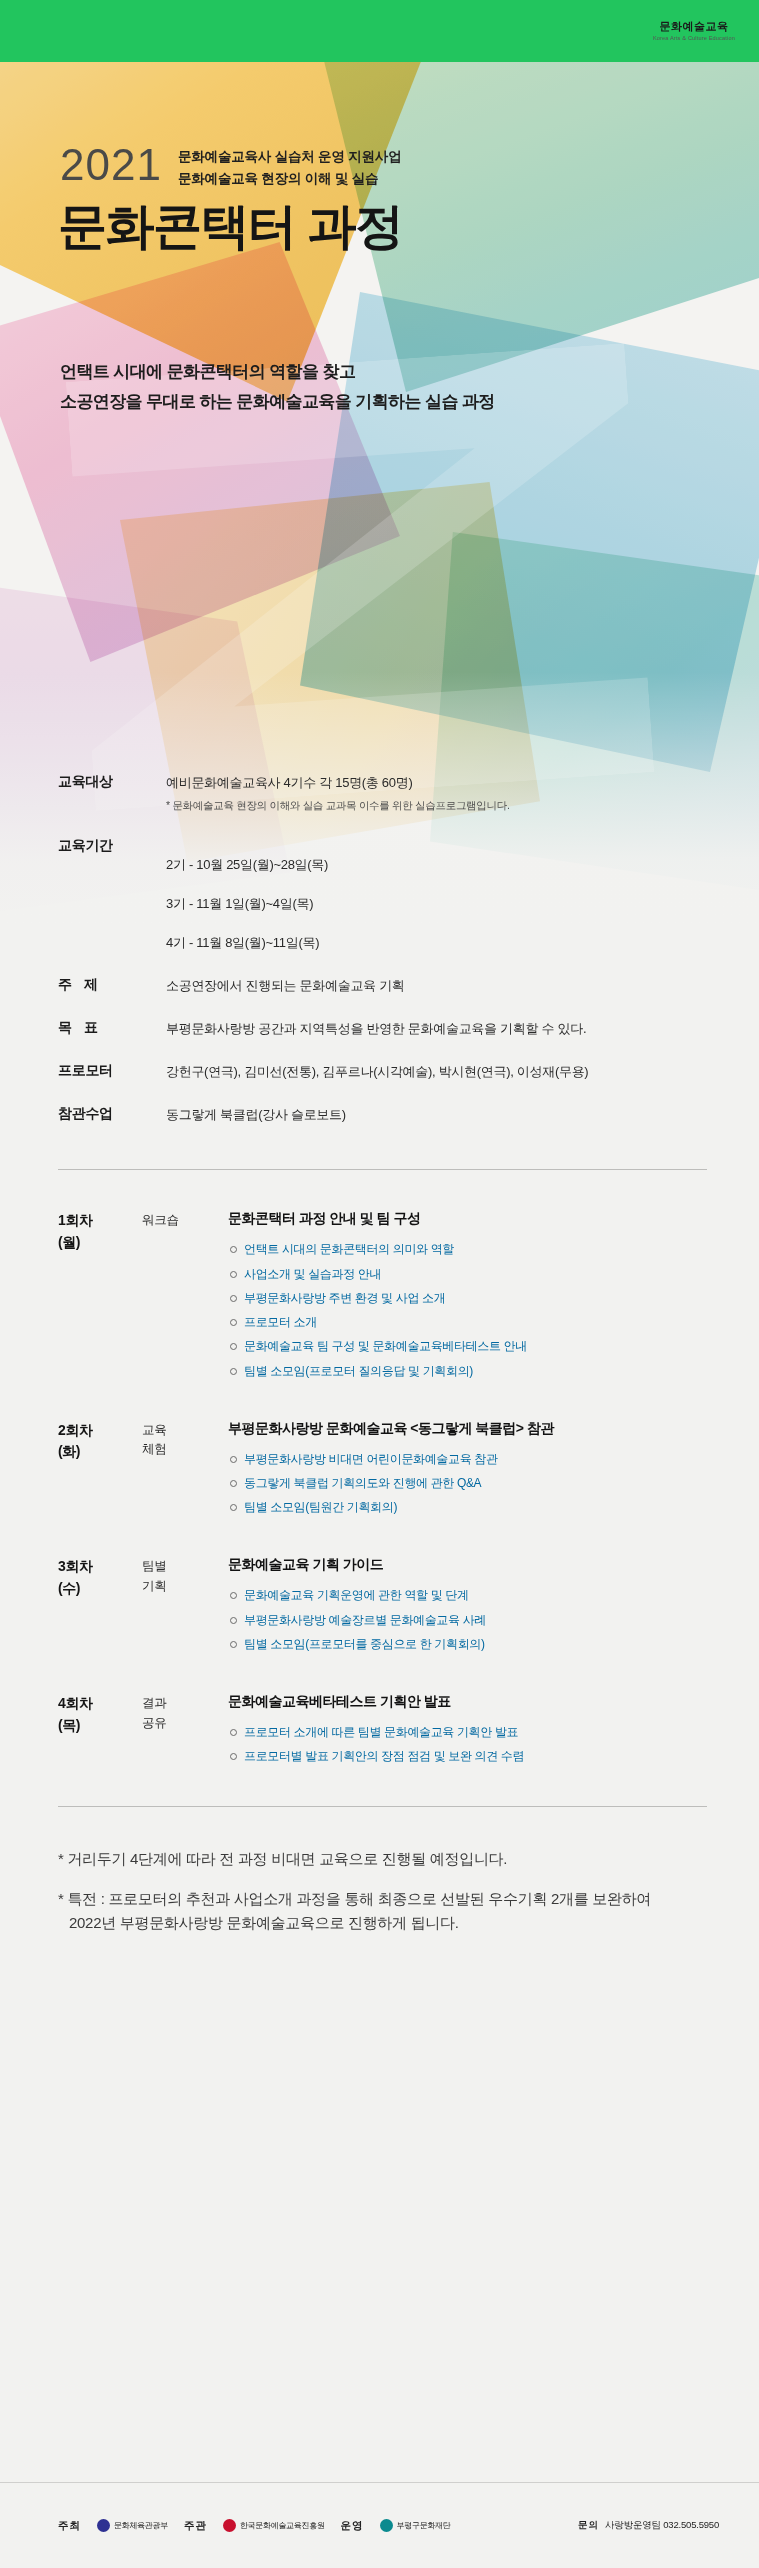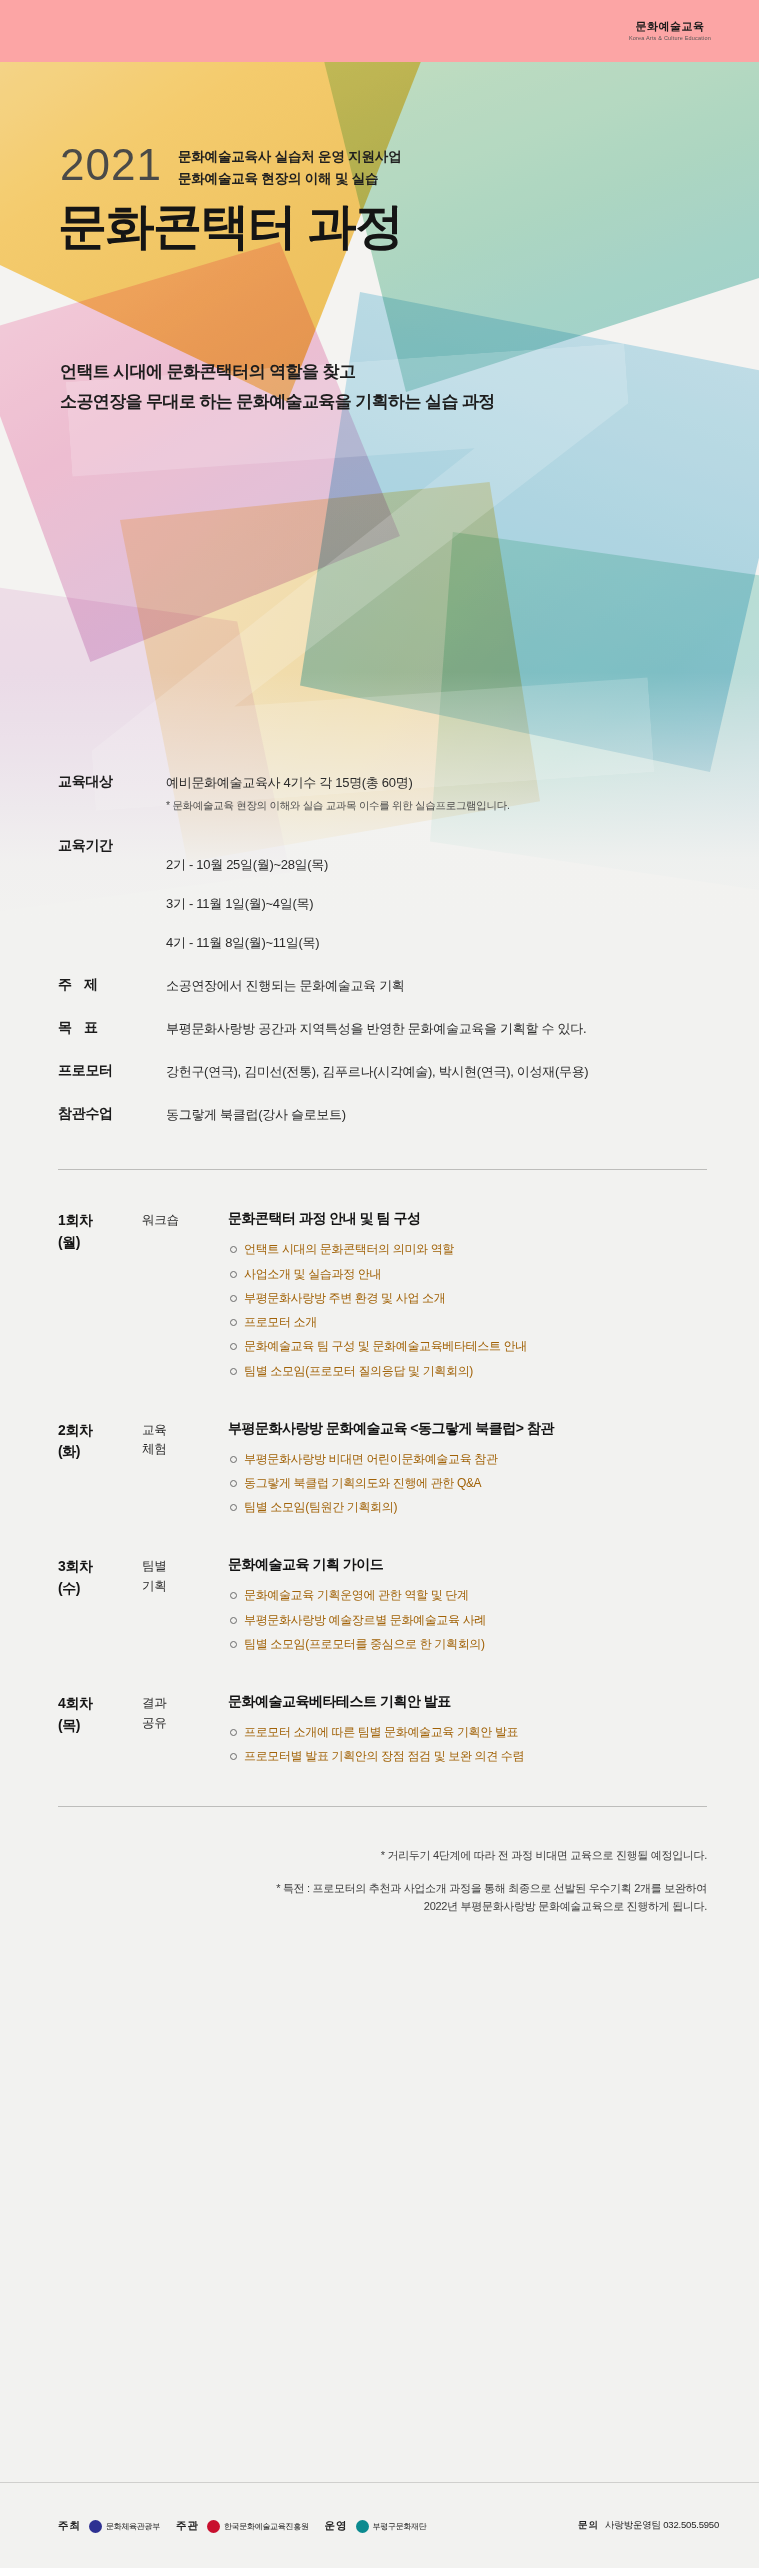--- a/index.html
+++ b/index.html
@@ -17,22 +17,22 @@
     background: #f2f2f0;
     overflow: hidden;
   }
 
   
   .topbar {
     height: 62px;
     display: flex;
     align-items: center;
     justify-content: flex-end;
-    padding-right: 48px;
-    background: #fca5a5;
+    padding-right: 24px;
+    background: #22c55e;
     position: relative;
     z-index: 5;
   }
   .topbar .logo-mark {
     font-size: 11px;
     letter-spacing: .5px;
     text-align: center;
     line-height: 1.25;
     color: #1a1a1a;
     font-weight: bold;
@@ -225,21 +225,21 @@
     font-weight: bold;
     color: #121212;
     letter-spacing: -.5px;
     margin-bottom: 12px;
   }
   .sess-main ul { list-style: none; }
   .sess-main li {
     position: relative;
     font-size: 12px;
     line-height: 1.52;
-    color: #a16207;
+    color: #0369a1;
     padding-left: 16px;
     margin-bottom: 6px;
     letter-spacing: -.35px;
   }
   .sess-main li::before {
     content: "";
     position: absolute;
     left: 2px; top: 6px;
     width: 5px; height: 5px;
     border: 1px solid #6b6b6b;
@@ -248,41 +248,40 @@
 
   .rule2 {
     height: 1px;
     background: #bdbdbb;
     margin: 12px 52px 0 58px;
   }
 
   
   .notes { padding: 40px 52px 0 58px; }
   .notes p {
-    font-size: 11px;
+    font-size: 15px;
     line-height: 1.6;
     color: #3a3a3a;
     margin-bottom: 16px;
     letter-spacing: -.3px;
-    text-align: right;
   }
   .notes p .indent { display: block; padding-left: 11px; }
 
   
   .footer {
     position: absolute;
     left: 0; right: 0; bottom: 0;
     height: 86px;
     border-top: 1px solid #cfcfcd;
     display: flex;
     align-items: center;
     padding: 0 40px 0 58px;
     gap: 16px;
   }
-  .f-group { display: flex; align-items: flex-end; gap: 8px; }
+  .f-group { display: flex; align-items: flex-start; gap: 16px; }
   .f-label {
     font-size: 10.5px;
     font-weight: bold;
     color: #222;
     letter-spacing: 1px;
   }
   .f-logo {
     display: flex;
     align-items: center;
     gap: 4px;

